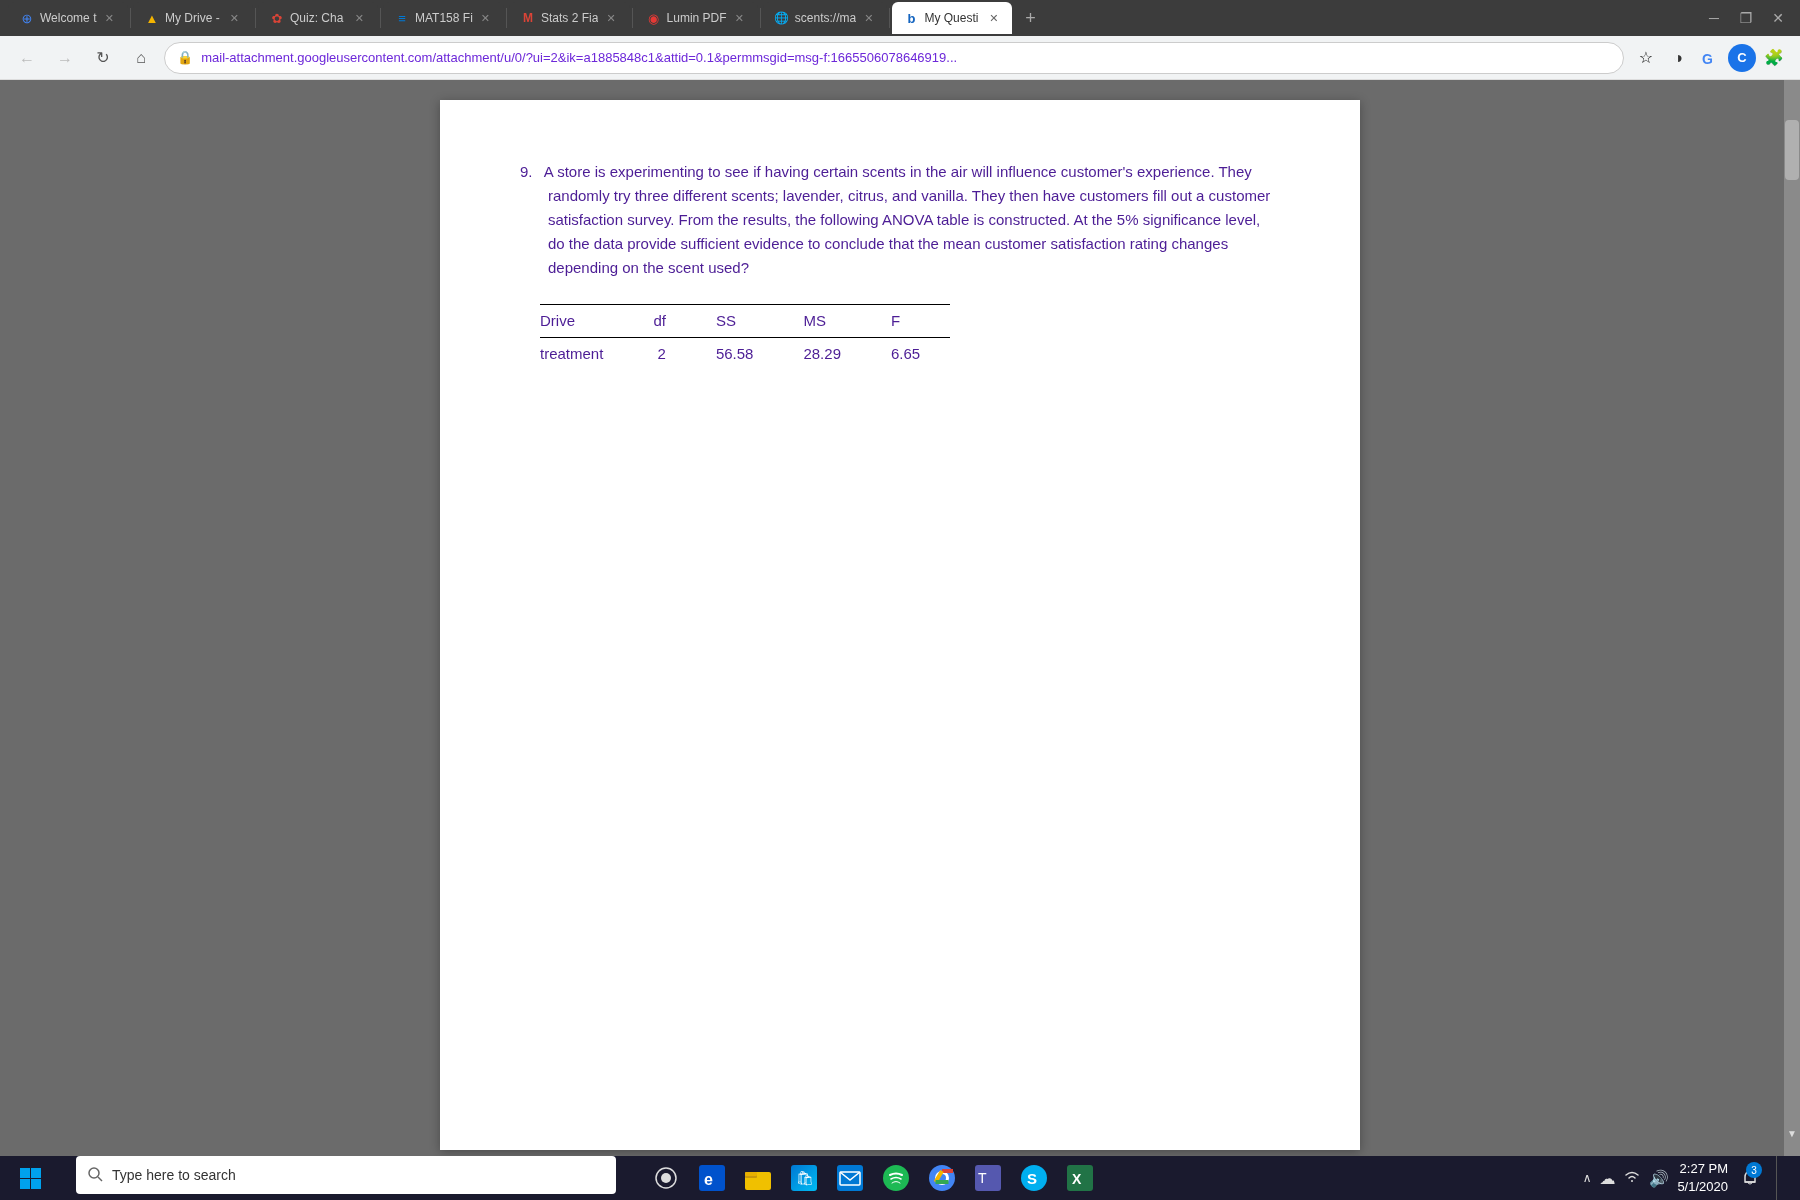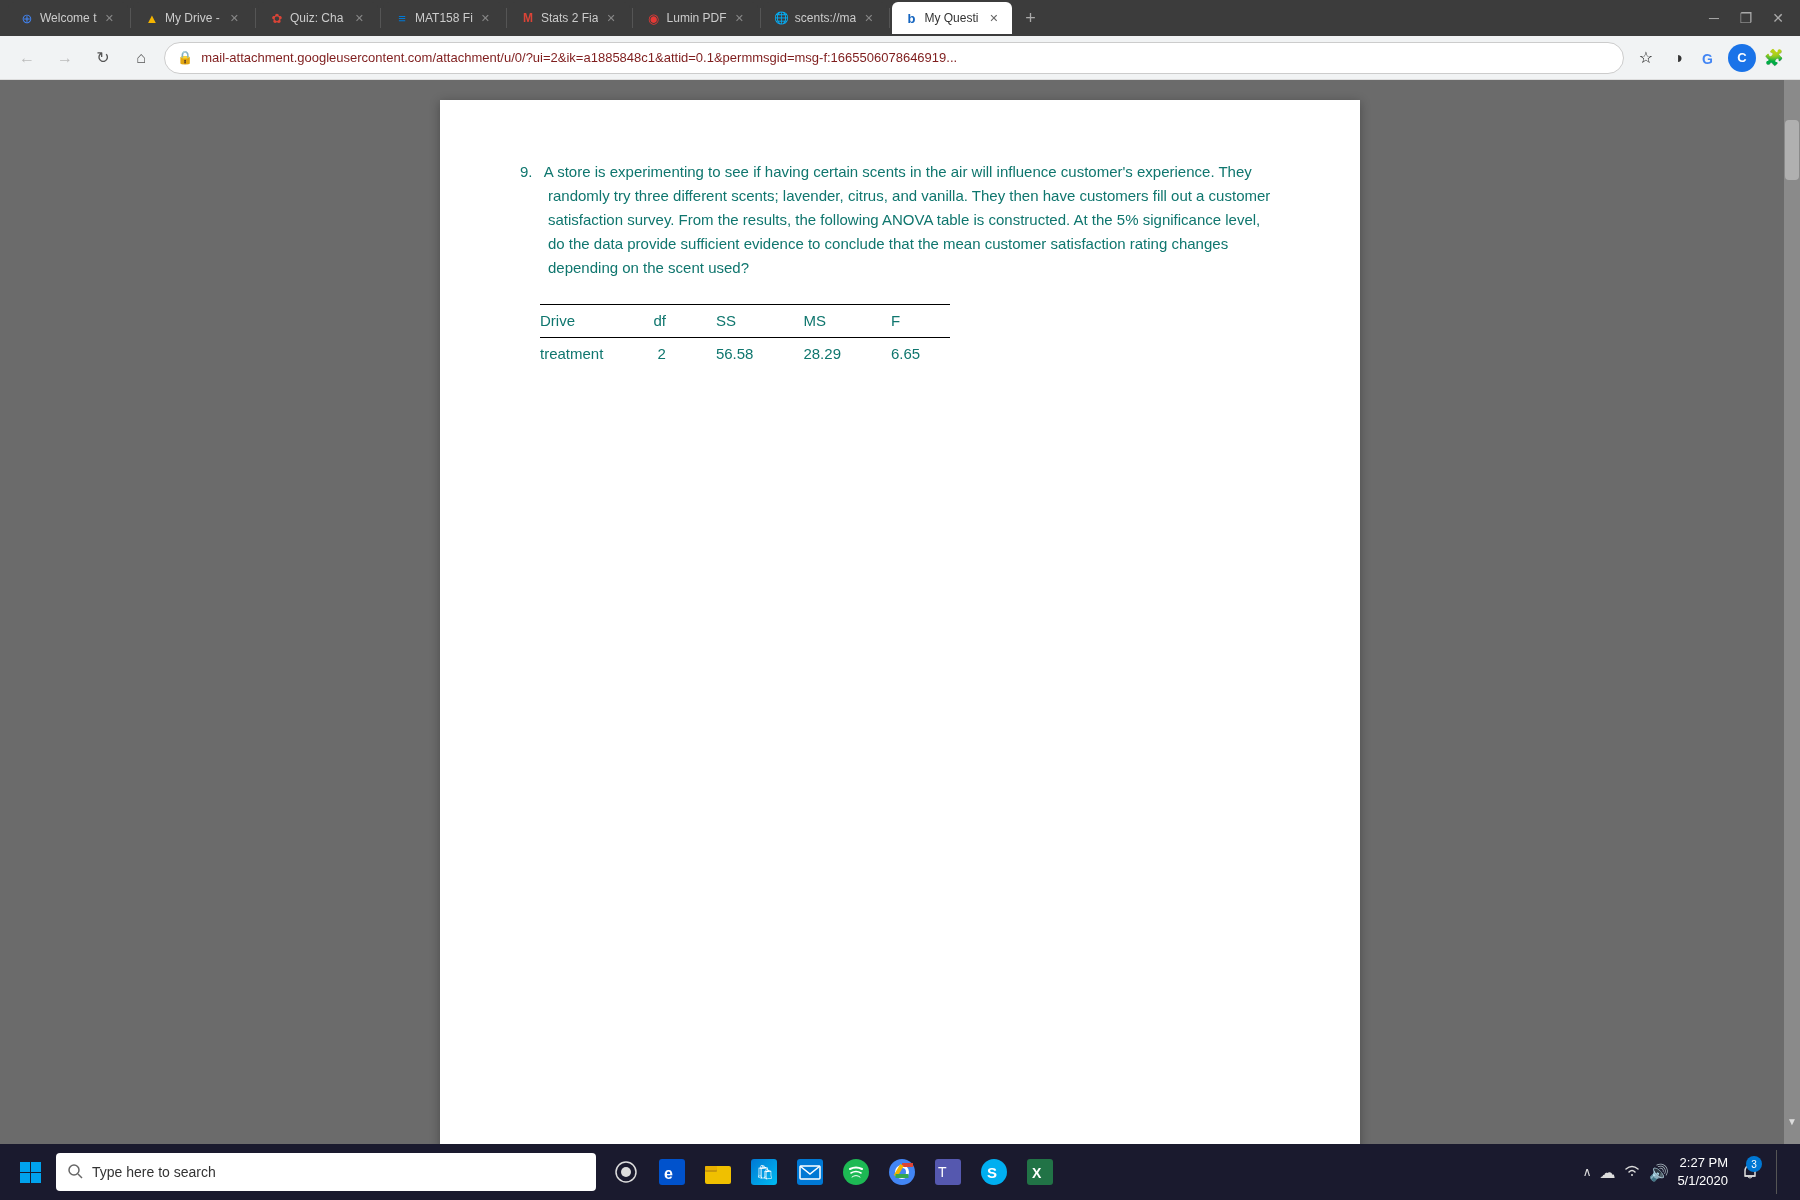--- a/index.html
+++ b/index.html
@@ -18,43 +18,43 @@
     .new-tab-btn { width: 28px; height: 28px; display: flex; align-items: center; justify-content: center; color: #aaa; font-size: 18px; cursor: pointer; border-radius: 50%; margin-left: 4px; }
     .window-controls { margin-left: auto; display: flex; gap: 4px; }
     .win-btn { width: 28px; height: 28px; display: flex; align-items: center; justify-content: center; color: #aaa; font-size: 14px; cursor: pointer; border-radius: 4px; }
 
     
     .nav-bar { height: 44px; background: #f1f3f4; display: flex; align-items: center; padding: 0 12px; gap: 8px; border-bottom: 1px solid #ddd; }
     .nav-btn { width: 30px; height: 30px; display: flex; align-items: center; justify-content: center; color: #555; font-size: 16px; cursor: pointer; border-radius: 50%; border: none; background: transparent; }
     .nav-btn.disabled { color: #bbb; cursor: default; }
     .address-bar { flex: 1; height: 32px; background: white; border: 1px solid #ccc; border-radius: 16px; display: flex; align-items: center; padding: 0 12px; gap: 8px; font-size: 13px; color: #333; }
     .address-bar .lock-icon { color: #555; font-size: 13px; }
-    .address-text { flex: 1; overflow: hidden; text-overflow: ellipsis; white-space: nowrap; font-size: 13px; color: #7f1d1d; }
+    .address-text { flex: 1; overflow: hidden; text-overflow: ellipsis; white-space: nowrap; font-size: 13px; color: #6d28d9; }
     .nav-actions { display: flex; gap: 4px; }
     .profile-btn { width: 28px; height: 28px; border-radius: 50%; background: #1a73e8; color: white; display: flex; align-items: center; justify-content: center; font-size: 13px; font-weight: bold; cursor: pointer; }
     .g-icon-btn { width: 28px; height: 28px; display: flex; align-items: center; justify-content: center; cursor: pointer; border-radius: 50%; }
 
     
     .content-area { flex: 1; display: flex; overflow: hidden; }
     .pdf-container { flex: 1; background: #6b6b6b; display: flex; justify-content: center; padding: 20px 0; overflow-y: auto; position: relative; }
     .pdf-page { width: 920px; min-height: 1050px; background: white; box-shadow: 0 2px 10px rgba(0,0,0,0.3); padding: 60px 80px; position: relative; }
 
     
-    .question-content { font-size: 15px; line-height: 1.6; color: #0f766e; }
+    .question-content { font-size: 15px; line-height: 1.6; color: #4c1d95; }
     .question-number { margin-right: 8px; }
     .question-text { margin-bottom: 24px; text-indent: -28px; padding-left: 28px; }
     
     
     .anova-table { margin-top: 20px; margin-left: 20px; border-collapse: collapse; font-size: 15px; }
     .anova-table th { font-weight: normal; padding: 4px 30px 4px 0; text-align: left; border-bottom: 1px solid #000; border-top: 1px solid #000; }
     .anova-table td { padding: 4px 30px 4px 0; text-align: left; }
     .anova-table tr.total-row td { border-top: 1px solid #000; }
 
     
-    .taskbar { height: 56px; background: #1a1a2e; display: flex; align-items: center; padding: 0 8px; gap: 0; position: relative; }
+    .taskbar { height: 44px; background: #1a1a2e; display: flex; padding: 0 8px; gap: 20px; position: relative; }
     .start-btn { width: 44px; height: 44px; display: flex; align-items: center; justify-content: center; cursor: pointer; border-radius: 4px; }
     .search-bar { width: 540px; height: 38px; background: white; border-radius: 4px; display: flex; align-items: center; padding: 0 12px; gap: 8px; cursor: text; margin-left: 4px; }
     .search-bar-text { font-size: 14px; color: #333; }
     .taskbar-icons { display: flex; gap: 2px; margin-left: 8px; }
     .taskbar-icon { width: 44px; height: 44px; display: flex; align-items: center; justify-content: center; cursor: pointer; border-radius: 4px; position: relative; }
     .taskbar-icon svg, .taskbar-icon span { font-size: 22px; }
     .taskbar-right { margin-left: auto; display: flex; align-items: center; gap: 8px; padding-right: 8px; }
     .system-tray { display: flex; gap: 8px; align-items: center; }
     .tray-icon { color: #ddd; font-size: 16px; cursor: pointer; }
     .clock { color: white; text-align: right; font-size: 13px; line-height: 1.4; cursor: pointer; }

